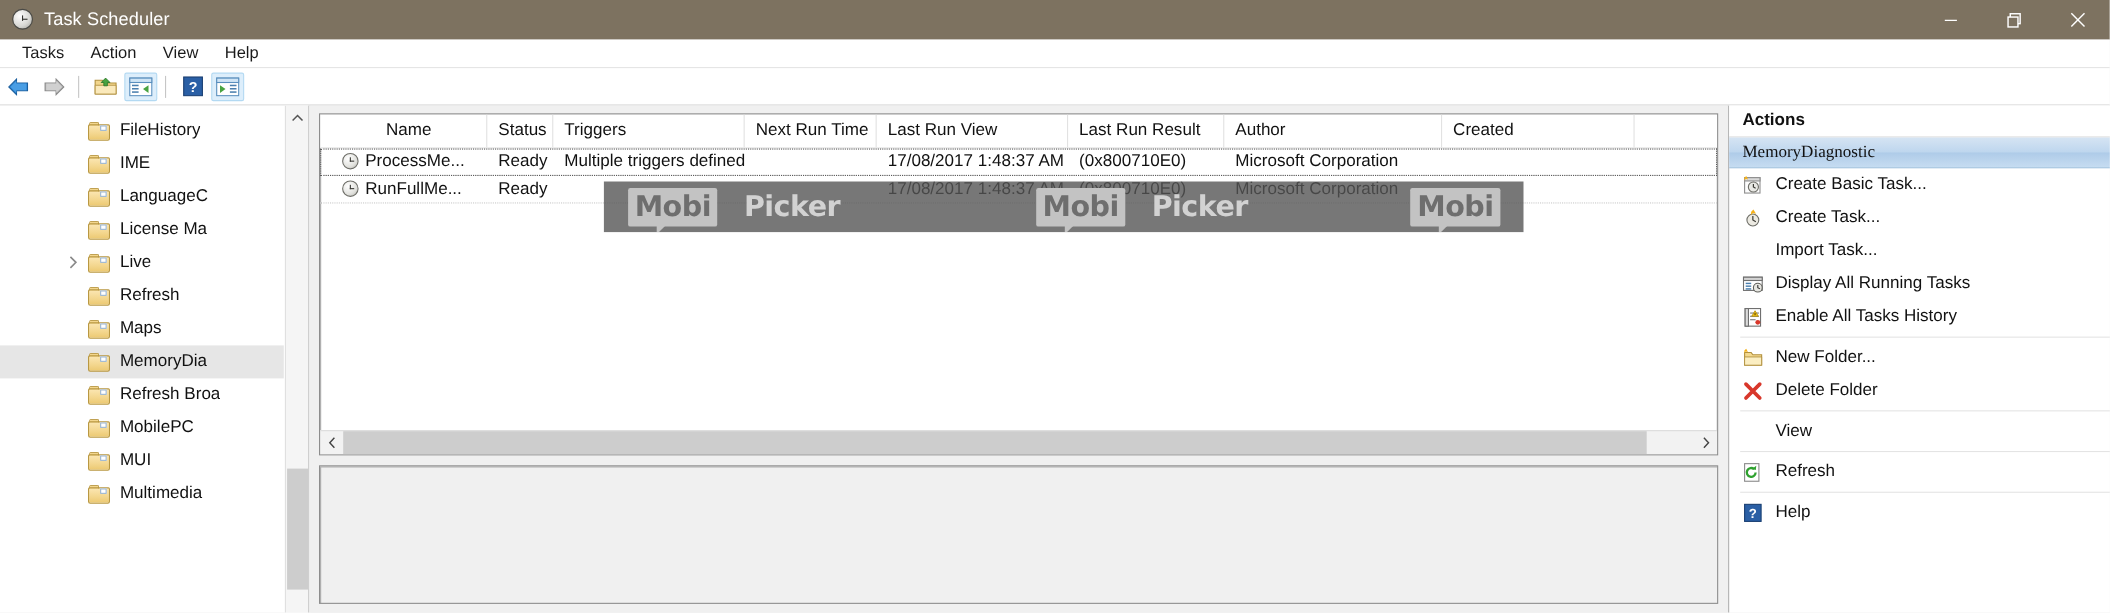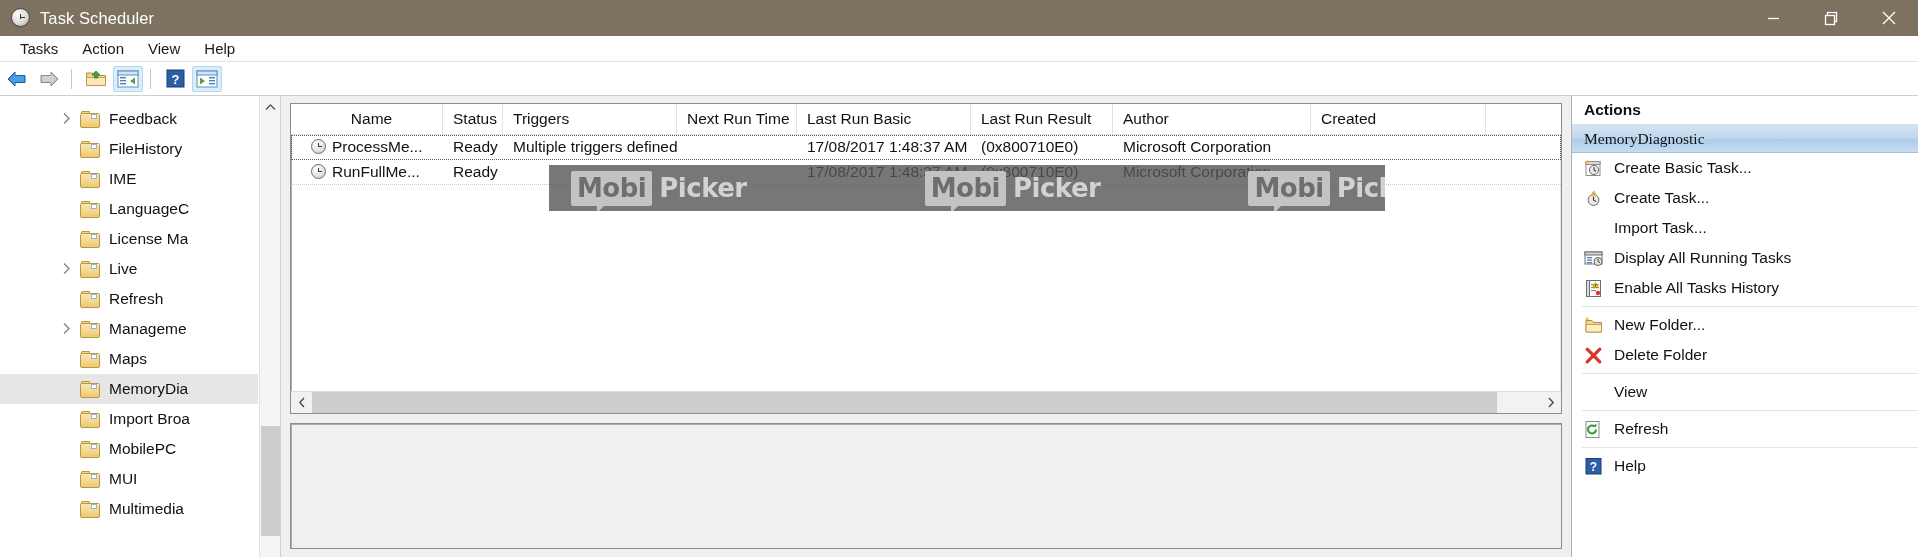--- a/index.html
+++ b/index.html
@@ -222,21 +222,21 @@
     background: #c3c3c3; color: #6e6e6e;
     padding: 2px 6px 3px 6px; border-radius: 2px;
     position: relative;
   }
   .wm-mobi::after {
     content: ""; position: absolute;
     left: 26px; bottom: -7px;
     border-left: 9px solid #c3c3c3;
     border-bottom: 9px solid transparent;
   }
-  .wm-picker { color: #d2d2d2; padding-left: 7px; }
+  .wm-picker { color: #d2d2d2; padding-left: 24px; }
 
   
   .hscroll {
     position: absolute; left: 0; bottom: 0;
     width: 1270px; height: 22px;
     background: #f2f2f2; border-top: 1px solid #dcdcdc;
     display: flex; align-items: center;
   }
   .hs-arrow {
     width: 21px; height: 21px;
@@ -386,99 +386,73 @@
         <path d="M4 7.5 L9 11 L4 14.5 Z" fill="#49a341"></path>
       </svg>
     </div>
   </div>
 
   <div class="content">
 
     <div class="tree-pane">
       <div class="tree-inner" id="tree-inner">
           <div class="tree-row">
+            <span class="folder">
+              <span class="tab"></span>
+              <span class="body"></span>
+              <span class="sheet"></span>
+            </span>
+            <span class="tree-label">FileHistory</span>
+          </div>
+          <div class="tree-row">
+            <span class="folder">
+              <span class="tab"></span>
+              <span class="body"></span>
+              <span class="sheet"></span>
+            </span>
+            <span class="tree-label">IME</span>
+          </div>
+          <div class="tree-row">
+            <span class="folder">
+              <span class="tab"></span>
+              <span class="body"></span>
+              <span class="sheet"></span>
+            </span>
+            <span class="tree-label">LanguageC</span>
+          </div>
+          <div class="tree-row">
+            <span class="folder">
+              <span class="tab"></span>
+              <span class="body"></span>
+              <span class="sheet"></span>
+            </span>
+            <span class="tree-label">License Ma</span>
+          </div>
+          <div class="tree-row">
             <span class="chev">
               <svg width="9" height="13" viewBox="0 0 9 13">
                 <path d="M2 1.5 L7 6.5 L2 11.5" fill="none" stroke="#8a8a8a" stroke-width="1.5"></path>
               </svg>
             </span>
             <span class="folder">
               <span class="tab"></span>
               <span class="body"></span>
               <span class="sheet"></span>
             </span>
-            <span class="tree-label">Feedback</span>
-          </div>
-          <div class="tree-row">
-            <span class="folder">
-              <span class="tab"></span>
-              <span class="body"></span>
-              <span class="sheet"></span>
-            </span>
-            <span class="tree-label">FileHistory</span>
-          </div>
-          <div class="tree-row">
-            <span class="folder">
-              <span class="tab"></span>
-              <span class="body"></span>
-              <span class="sheet"></span>
-            </span>
-            <span class="tree-label">IME</span>
-          </div>
-          <div class="tree-row">
-            <span class="folder">
-              <span class="tab"></span>
-              <span class="body"></span>
-              <span class="sheet"></span>
-            </span>
-            <span class="tree-label">LanguageC</span>
-          </div>
-          <div class="tree-row">
-            <span class="folder">
-              <span class="tab"></span>
-              <span class="body"></span>
-              <span class="sheet"></span>
-            </span>
-            <span class="tree-label">License Ma</span>
-          </div>
-          <div class="tree-row">
-            <span class="chev">
-              <svg width="9" height="13" viewBox="0 0 9 13">
-                <path d="M2 1.5 L7 6.5 L2 11.5" fill="none" stroke="#8a8a8a" stroke-width="1.5"></path>
-              </svg>
-            </span>
-            <span class="folder">
-              <span class="tab"></span>
-              <span class="body"></span>
-              <span class="sheet"></span>
-            </span>
             <span class="tree-label">Live</span>
           </div>
           <div class="tree-row">
             <span class="folder">
               <span class="tab"></span>
               <span class="body"></span>
               <span class="sheet"></span>
             </span>
             <span class="tree-label">Refresh</span>
           </div>
           <div class="tree-row">
-            <span class="chev">
-              <svg width="9" height="13" viewBox="0 0 9 13">
-                <path d="M2 1.5 L7 6.5 L2 11.5" fill="none" stroke="#8a8a8a" stroke-width="1.5"></path>
-              </svg>
-            </span>
-            <span class="folder">
-              <span class="tab"></span>
-              <span class="body"></span>
-              <span class="sheet"></span>
-            </span>
-            <span class="tree-label">Manageme</span>
-          </div>
-          <div class="tree-row">
             <span class="folder">
               <span class="tab"></span>
               <span class="body"></span>
               <span class="sheet"></span>
             </span>
             <span class="tree-label">Maps</span>
           </div>
           <div class="tree-row selected">
             <span class="folder">
               <span class="tab"></span>
@@ -486,21 +460,21 @@
               <span class="sheet"></span>
             </span>
             <span class="tree-label">MemoryDia</span>
           </div>
           <div class="tree-row">
             <span class="folder">
               <span class="tab"></span>
               <span class="body"></span>
               <span class="sheet"></span>
             </span>
-            <span class="tree-label">Import Broa</span>
+            <span class="tree-label">Refresh Broa</span>
           </div>
           <div class="tree-row">
             <span class="folder">
               <span class="tab"></span>
               <span class="body"></span>
               <span class="sheet"></span>
             </span>
             <span class="tree-label">MobilePC</span>
           </div>
           <div class="tree-row">
@@ -540,21 +514,21 @@
             <div class="col" style="width: 60px;">
               <span>Status</span>
             </div>
             <div class="col" style="width: 174px;">
               <span>Triggers</span>
             </div>
             <div class="col" style="width: 120px;">
               <span>Next Run Time</span>
             </div>
             <div class="col" style="width: 174px;">
-              <span>Last Run Basic</span>
+              <span>Last Run View</span>
             </div>
             <div class="col" style="width: 142px;">
               <span>Last Run Result</span>
             </div>
             <div class="col" style="width: 198px;">
               <span>Author</span>
             </div>
             <div class="col" style="width: 175px;">
               <span>Created</span>
             </div>

